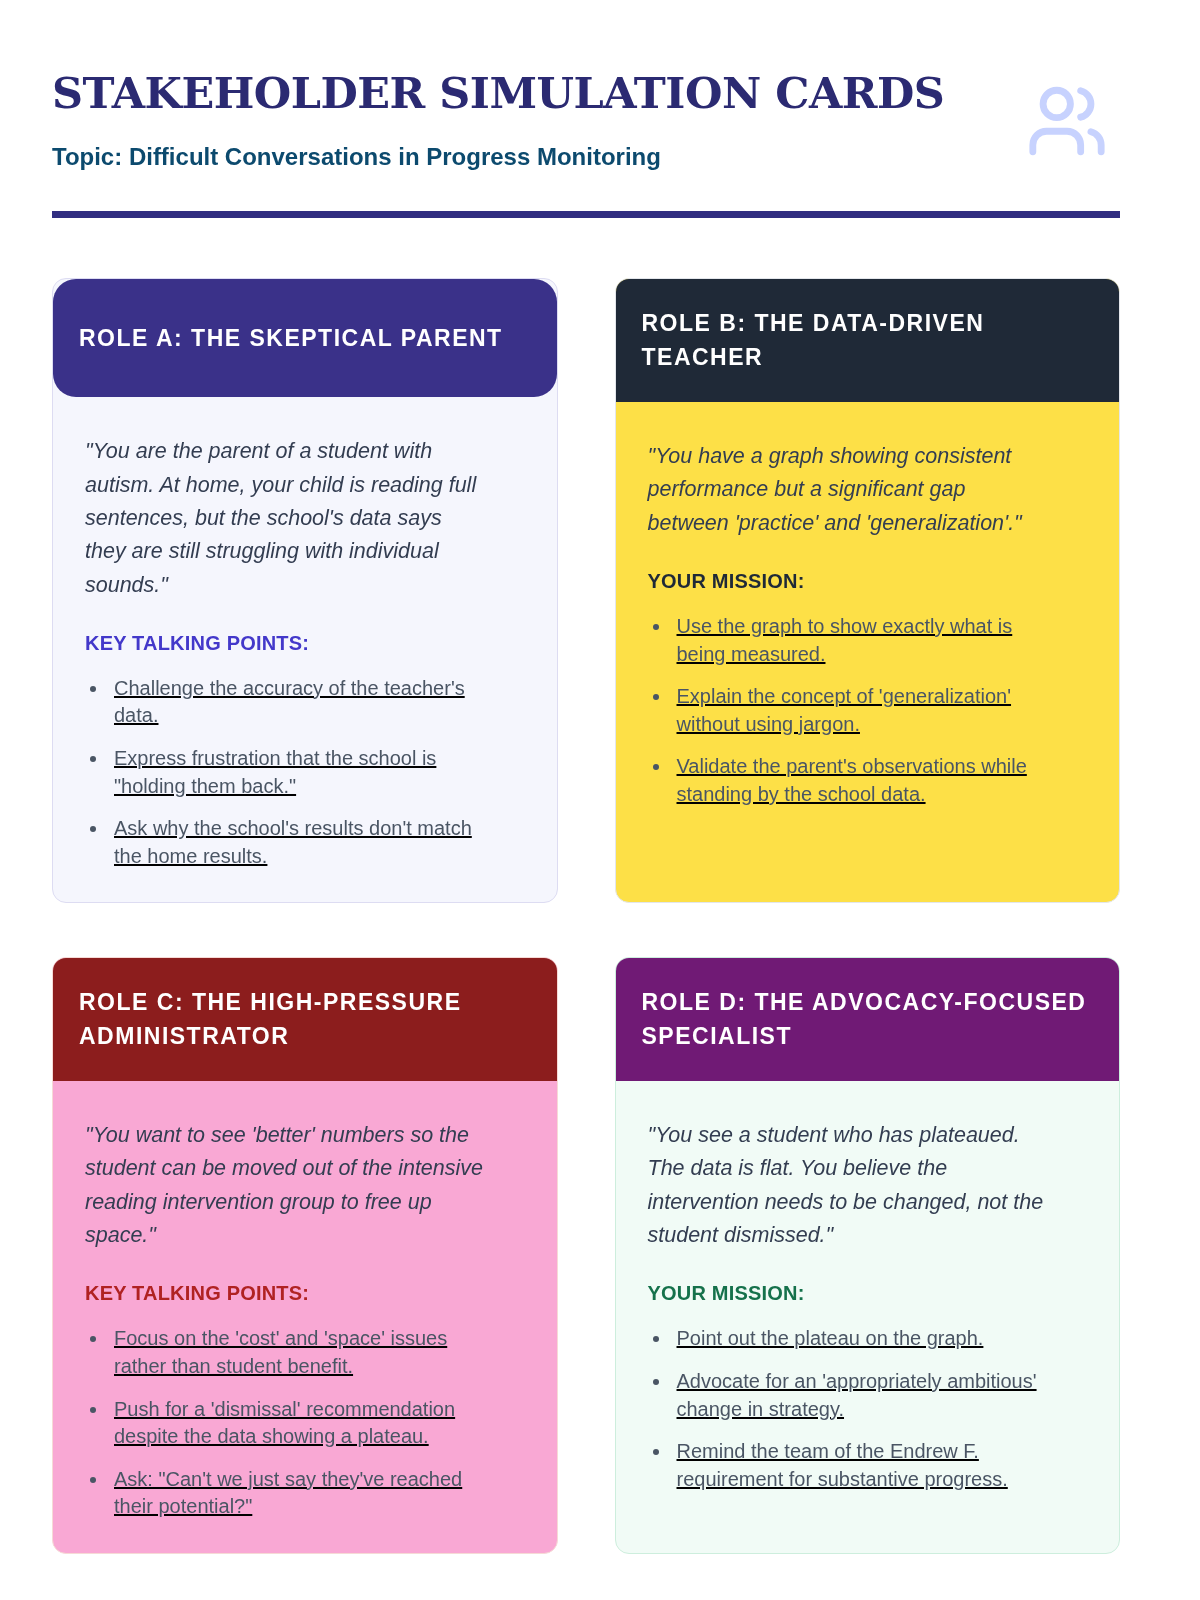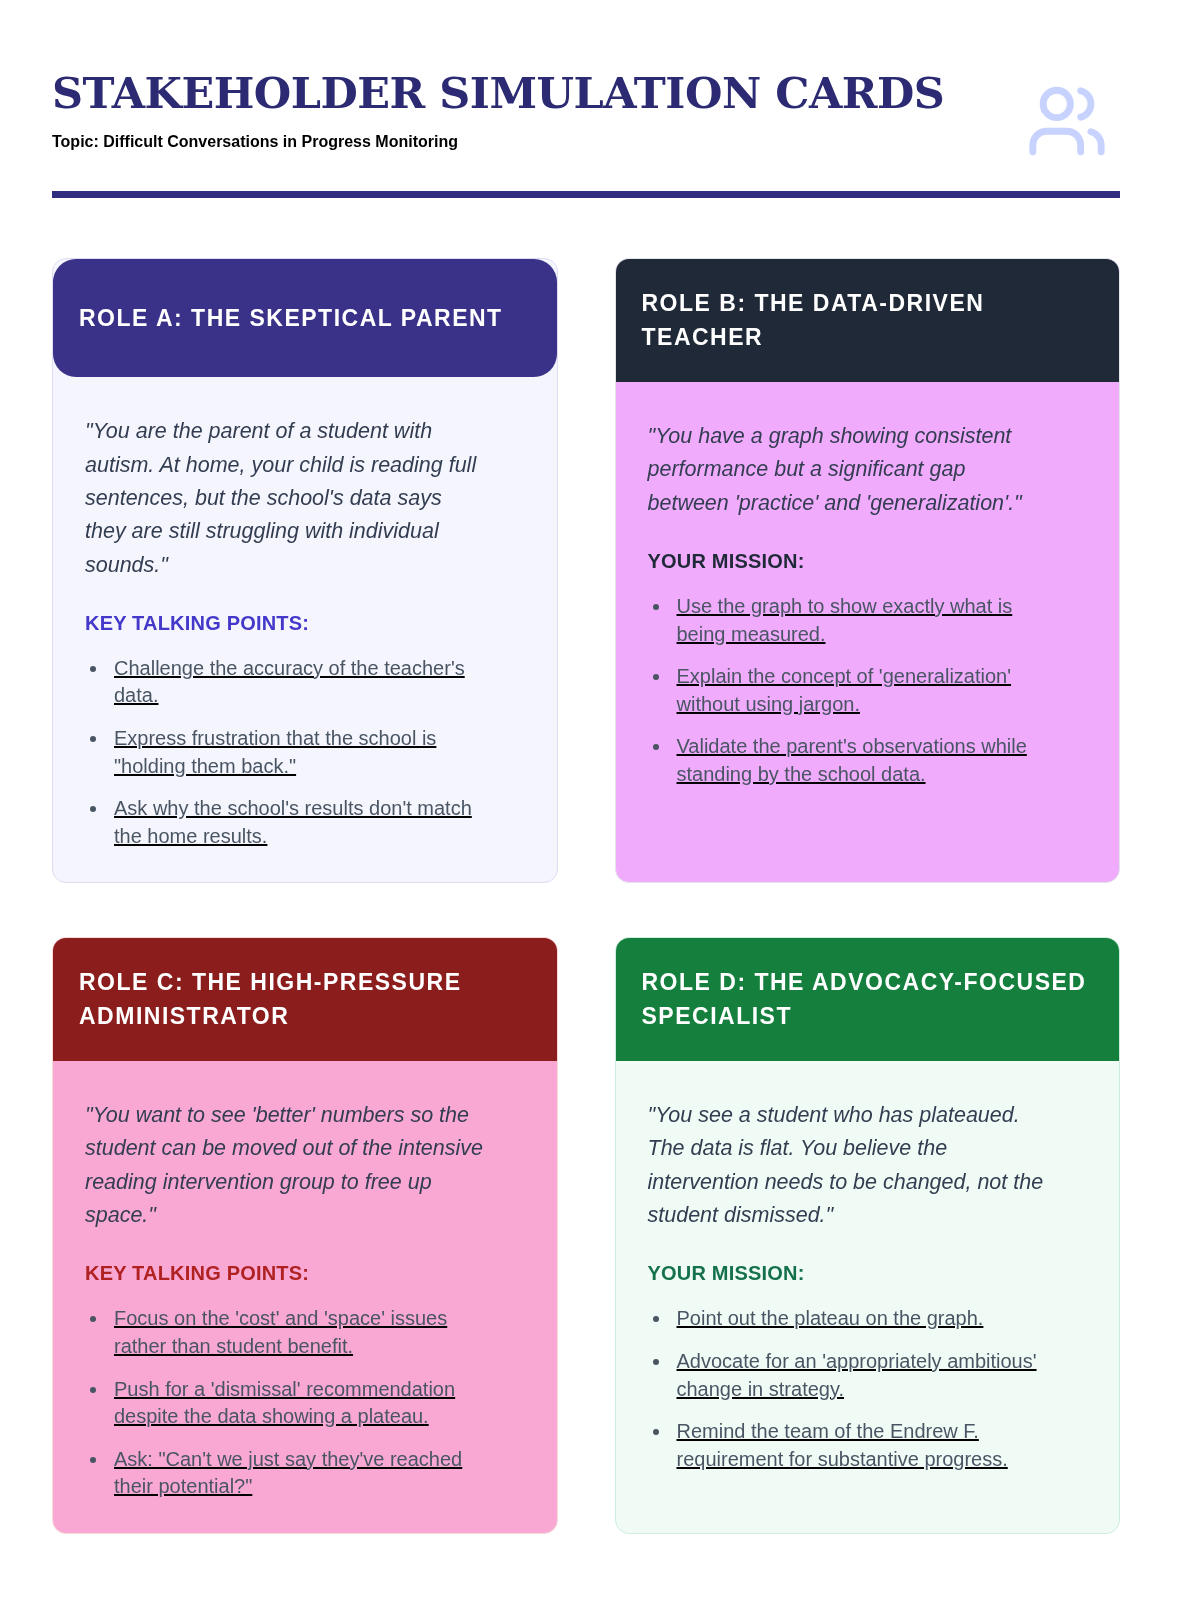--- a/index.html
+++ b/index.html
@@ -15,24 +15,24 @@
   .page-header { position:relative; }
   .page-title {
     font-family:"DejaVu Serif", serif;
     font-weight:700;
     font-size:43px;
     letter-spacing:-0.5px;
     color:#2b2a72;
     line-height:1.1;
   }
   .page-subtitle {
-    margin-top:16px;
-    font-size:16px;
+    margin-top:26px;
+    font-size:24px;
     font-weight:600;
-    color:#000000;
+    color:#0c4a6e;
   }
   .header-icon {
     position:absolute;
     top:10px; right:12px;
     width:82px; height:82px;
   }
   .divider {
     margin-top:40px;
     height:7px;
     background:#312e81;
@@ -99,30 +99,30 @@
     margin-bottom:15px;
     padding-left:5px;
   }
   .bullets li:last-child { margin-bottom:0; }
 
   
   .card-a { background:#f5f6fd; border-color:#dddcf2; }
   .card-a .card-header { background:#3a3189;border-radius:23px; }
   .card-a .section-label { color:#4338ca; }
 
-  .card-b { background:#f0abfc; border-color:#e3e6eb; }
+  .card-b { background:#fde047; border-color:#e3e6eb; }
   .card-b .card-header { background:#1f2937; }
   .card-b .section-label { color:#1f2937; }
 
   .card-c { background:#f9a8d4; border-color:#f6dad6; }
   .card-c .card-header { background:#8c1d1d; }
   .card-c .section-label { color:#b02222; }
 
   .card-d { background:#f1fbf6; border-color:#cdeedd; }
-  .card-d .card-header { background:#15803d; }
+  .card-d .card-header { background:#701a75; }
   .card-d .section-label { color:#15714b; }
 </style>
 </head>
 <body>
 
 <div class="page">
 
   <div class="page-header">
     <h1 class="page-title">STAKEHOLDER SIMULATION CARDS</h1>
     <div class="page-subtitle">Topic: Difficult Conversations in Progress Monitoring</div>

